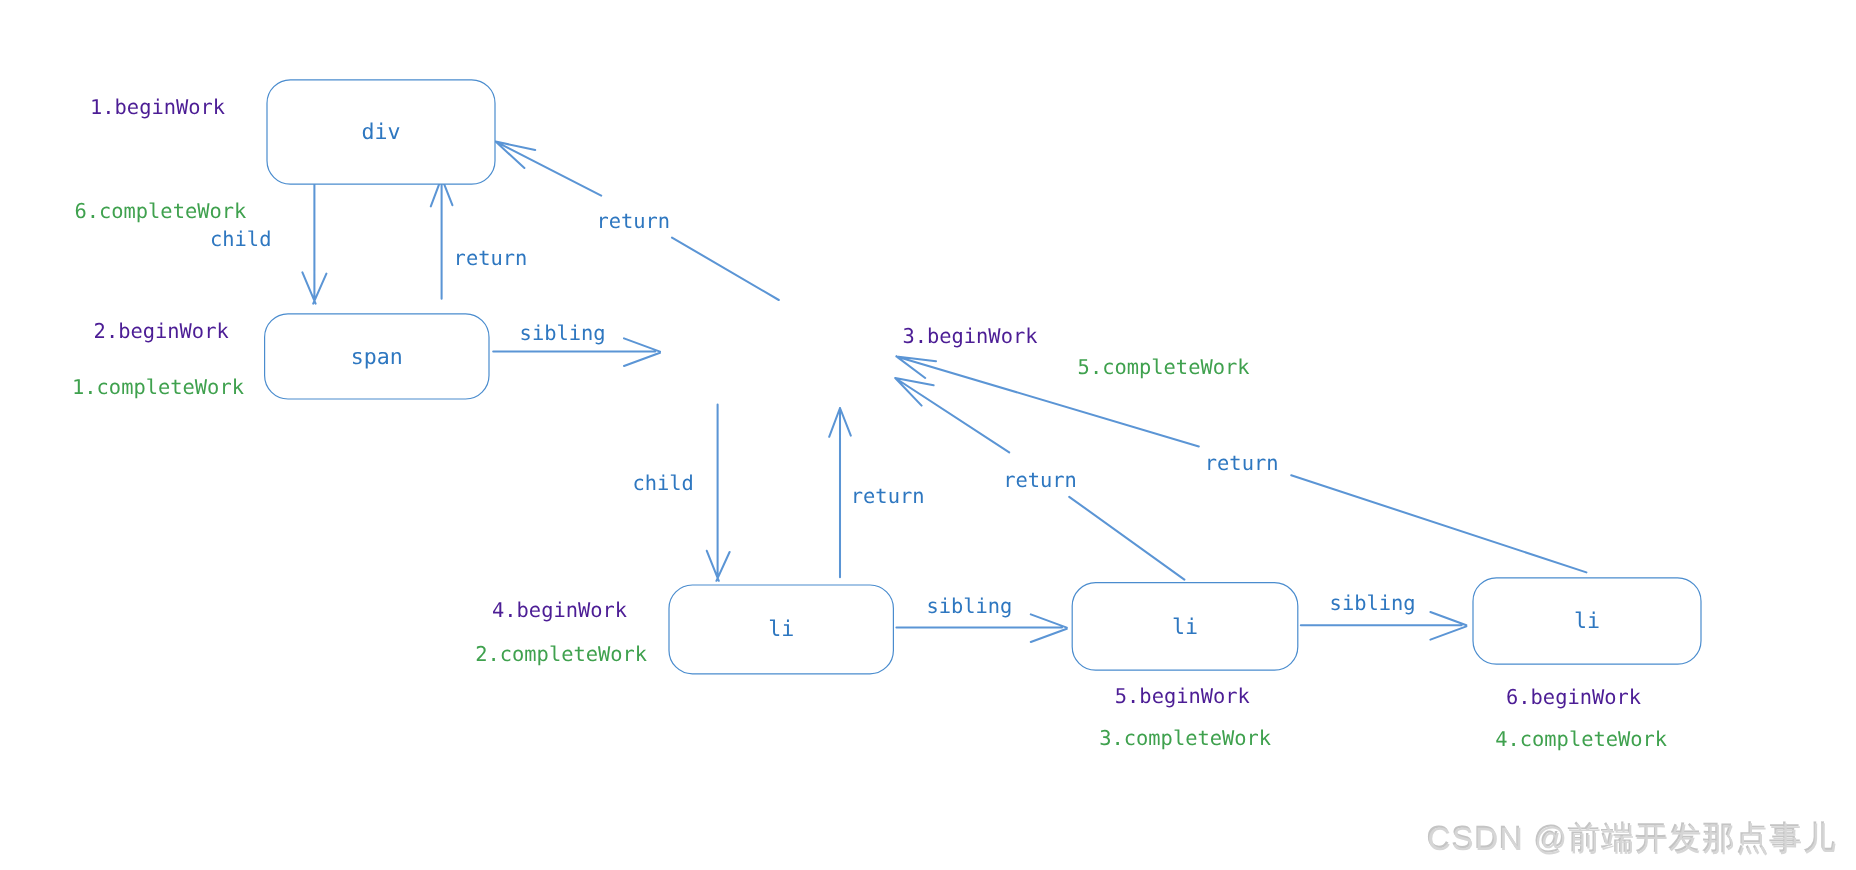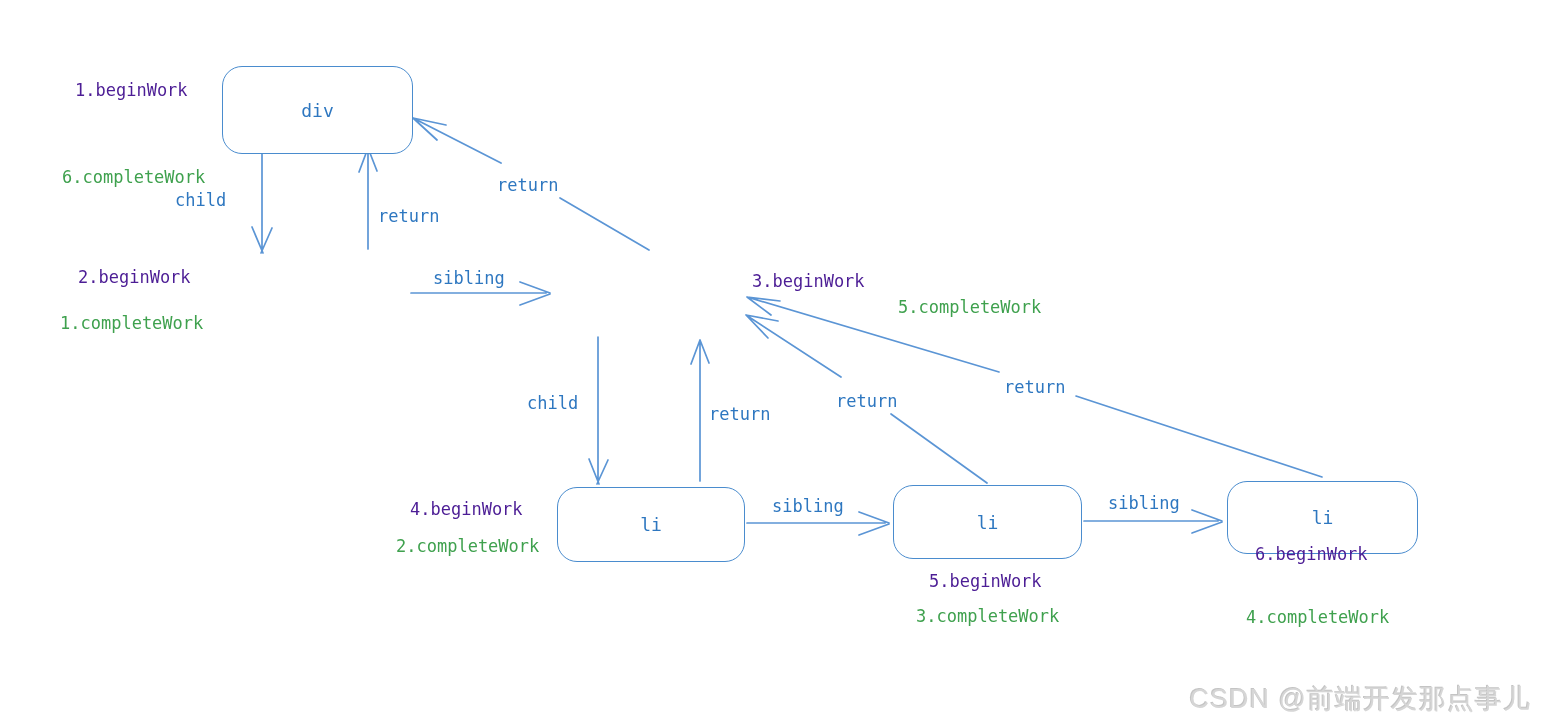--- a/index.html
+++ b/index.html
@@ -90,20 +90,23 @@
     <path d="M1084,521 L1218,521 M1192,510 L1222,521 M1222,522 L1192,533"></path>
 
     <path d="M746,315 L841,377 M891,414 L987,483 M746,315 L778,321 M746,315 L768,338"></path>
 
     <path d="M747,297 L999,372 M1076,396 L1322,477 M747,297 L780,301 M747,297 L771,315"></path>
   </svg>
 
   <div class="node node-div">
     <span>div</span>
   </div>
+  <div class="node node-span">
+    <span>span</span>
+  </div>
   <div class="node node-li1">
     <span>li</span>
   </div>
   <div class="node node-li2">
     <span>li</span>
   </div>
   <div class="node node-li3">
     <span>li</span>
   </div>
 
@@ -126,18 +129,18 @@
 
   <span class="ann ann-begin" style="left:752px; top:271px;text-align:center;">3.beginWork</span>
   <span class="ann ann-complete" style="left:898px; top:257px;margin-top:40px;">5.completeWork</span>
 
   <span class="ann ann-begin" style="left:410px; top:499px;">4.beginWork</span>
   <span class="ann ann-complete" style="left:396px; top:536px;">2.completeWork</span>
 
   <span class="ann ann-begin" style="left:929px; top:571px;">5.beginWork</span>
   <span class="ann ann-complete" style="left:916px; top:606px;">3.completeWork</span>
 
-  <span class="ann ann-begin" style="left:1255px; top:544px;">6.beginWork</span>
+  <span class="ann ann-begin" style="left:1255px; top:572px;">6.beginWork</span>
   <span class="ann ann-complete" style="left:1246px; top:607px;">4.completeWork</span>
 
   <span class="watermark">CSDN @前端开发那点事儿</span>
 
 </div>
 
 </body></html>

